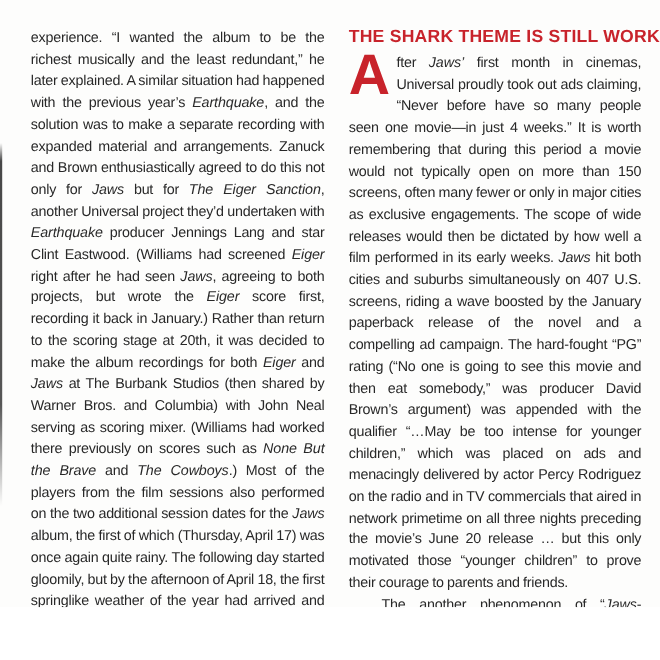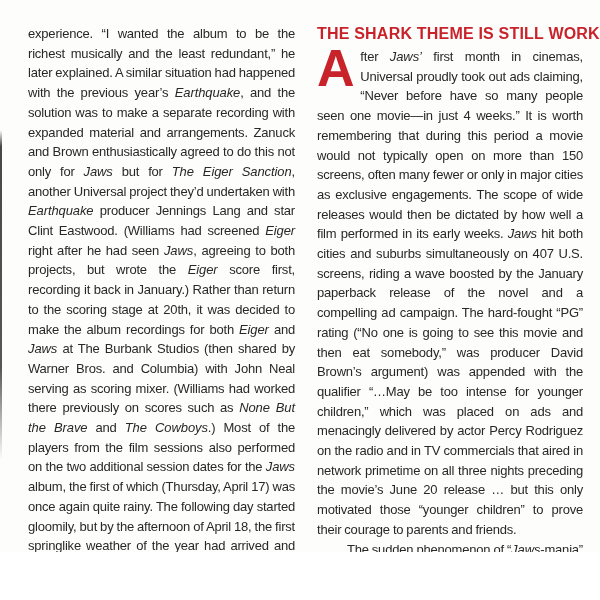--- a/index.html
+++ b/index.html
@@ -104,19 +104,19 @@
 
   <div class="scan-edge"></div>
 
   <div class="col col-left">
     <p class="body-text"><span>experience. “I wanted the album to be the richest musically and the least redundant,” he later explained. A similar situation had happened with the previous year’s </span><i>Earthquake</i><span>, and the solution was to make a separate recording with expanded material and arrangements. Zanuck and Brown enthusiastically agreed to do this not only for </span><i>Jaws</i><span> but for </span><i>The Eiger Sanction</i><span>, another Universal project they’d undertaken with </span><i>Earthquake</i><span> producer Jennings Lang and star Clint Eastwood. (Williams had screened </span><i>Eiger</i><span> right after he had seen </span><i>Jaws</i><span>, agreeing to both projects, but wrote the </span><i>Eiger</i><span> score first, recording it back in January.) Rather than return to the scoring stage at 20th, it was decided to make the album recordings for both </span><i>Eiger</i><span> and </span><i>Jaws</i><span> at The Burbank Studios (then shared by Warner Bros. and Columbia) with John Neal serving as scoring mixer. (Williams had worked there previously on scores such as </span><i>None But the Brave</i><span> and </span><i>The Cowboys</i><span>.) Most of the players from the film sessions also performed on the two additional session dates for the </span><i>Jaws</i><span> album, the first of which (Thursday, April 17) was once again quite rainy. The following day started gloomily, but by the afternoon of April 18, the first springlike weather of the year had arrived and the </span><i>Jaws</i><span> recordings were at last completed.</span></p>
   </div>
 
   <div class="col col-right">
     <h2 class="section-heading">THE SHARK THEME IS STILL WORKING</h2>
     <p class="body-text"><span class="dropcap">A</span><span><span>fter </span><i>Jaws’</i><span> first month in cinemas, Universal proudly took out ads claiming, “Never before have so many people seen one movie—in just 4 weeks.” It is worth remembering that during this period a movie would not typically open on more than 150 screens, often many fewer or only in major cities as exclusive engagements. The scope of wide releases would then be dictated by how well a film performed in its early weeks. </span><i>Jaws</i><span> hit both cities and suburbs simultaneously on 407 U.S. screens, riding a wave boosted by the January paperback release of the novel and a compelling ad campaign. The hard-fought “PG” rating (“No one is going to see this movie and then eat somebody,” was producer David Brown’s argument) was appended with the qualifier “…May be too intense for younger children,” which was placed on ads and menacingly delivered by actor Percy Rodriguez on the radio and in TV commercials that aired in network primetime on all three nights preceding the movie’s June 20 release … but this only motivated those “younger children” to prove their courage to parents and friends.</span></span></p>
-    <p class="body-text para-indent para-gap"><span>The sudden phenomenon of “</span><i>Jaws</i><span>-mania” was essentially critic-proof, even though most reviews were overwhelmingly positive. What is</span></p>
+    <p class="body-text para-indent para-gap"><span>The another phenomenon of “</span><i>Jaws</i><span>-mania” was essentially critic-proof, even though most reviews were overwhelmingly positive. What is</span></p>
   </div>
 
   <div class="footer-band"></div>
   <div class="page-number">22</div>
 
 </div>
 
 </body></html>

